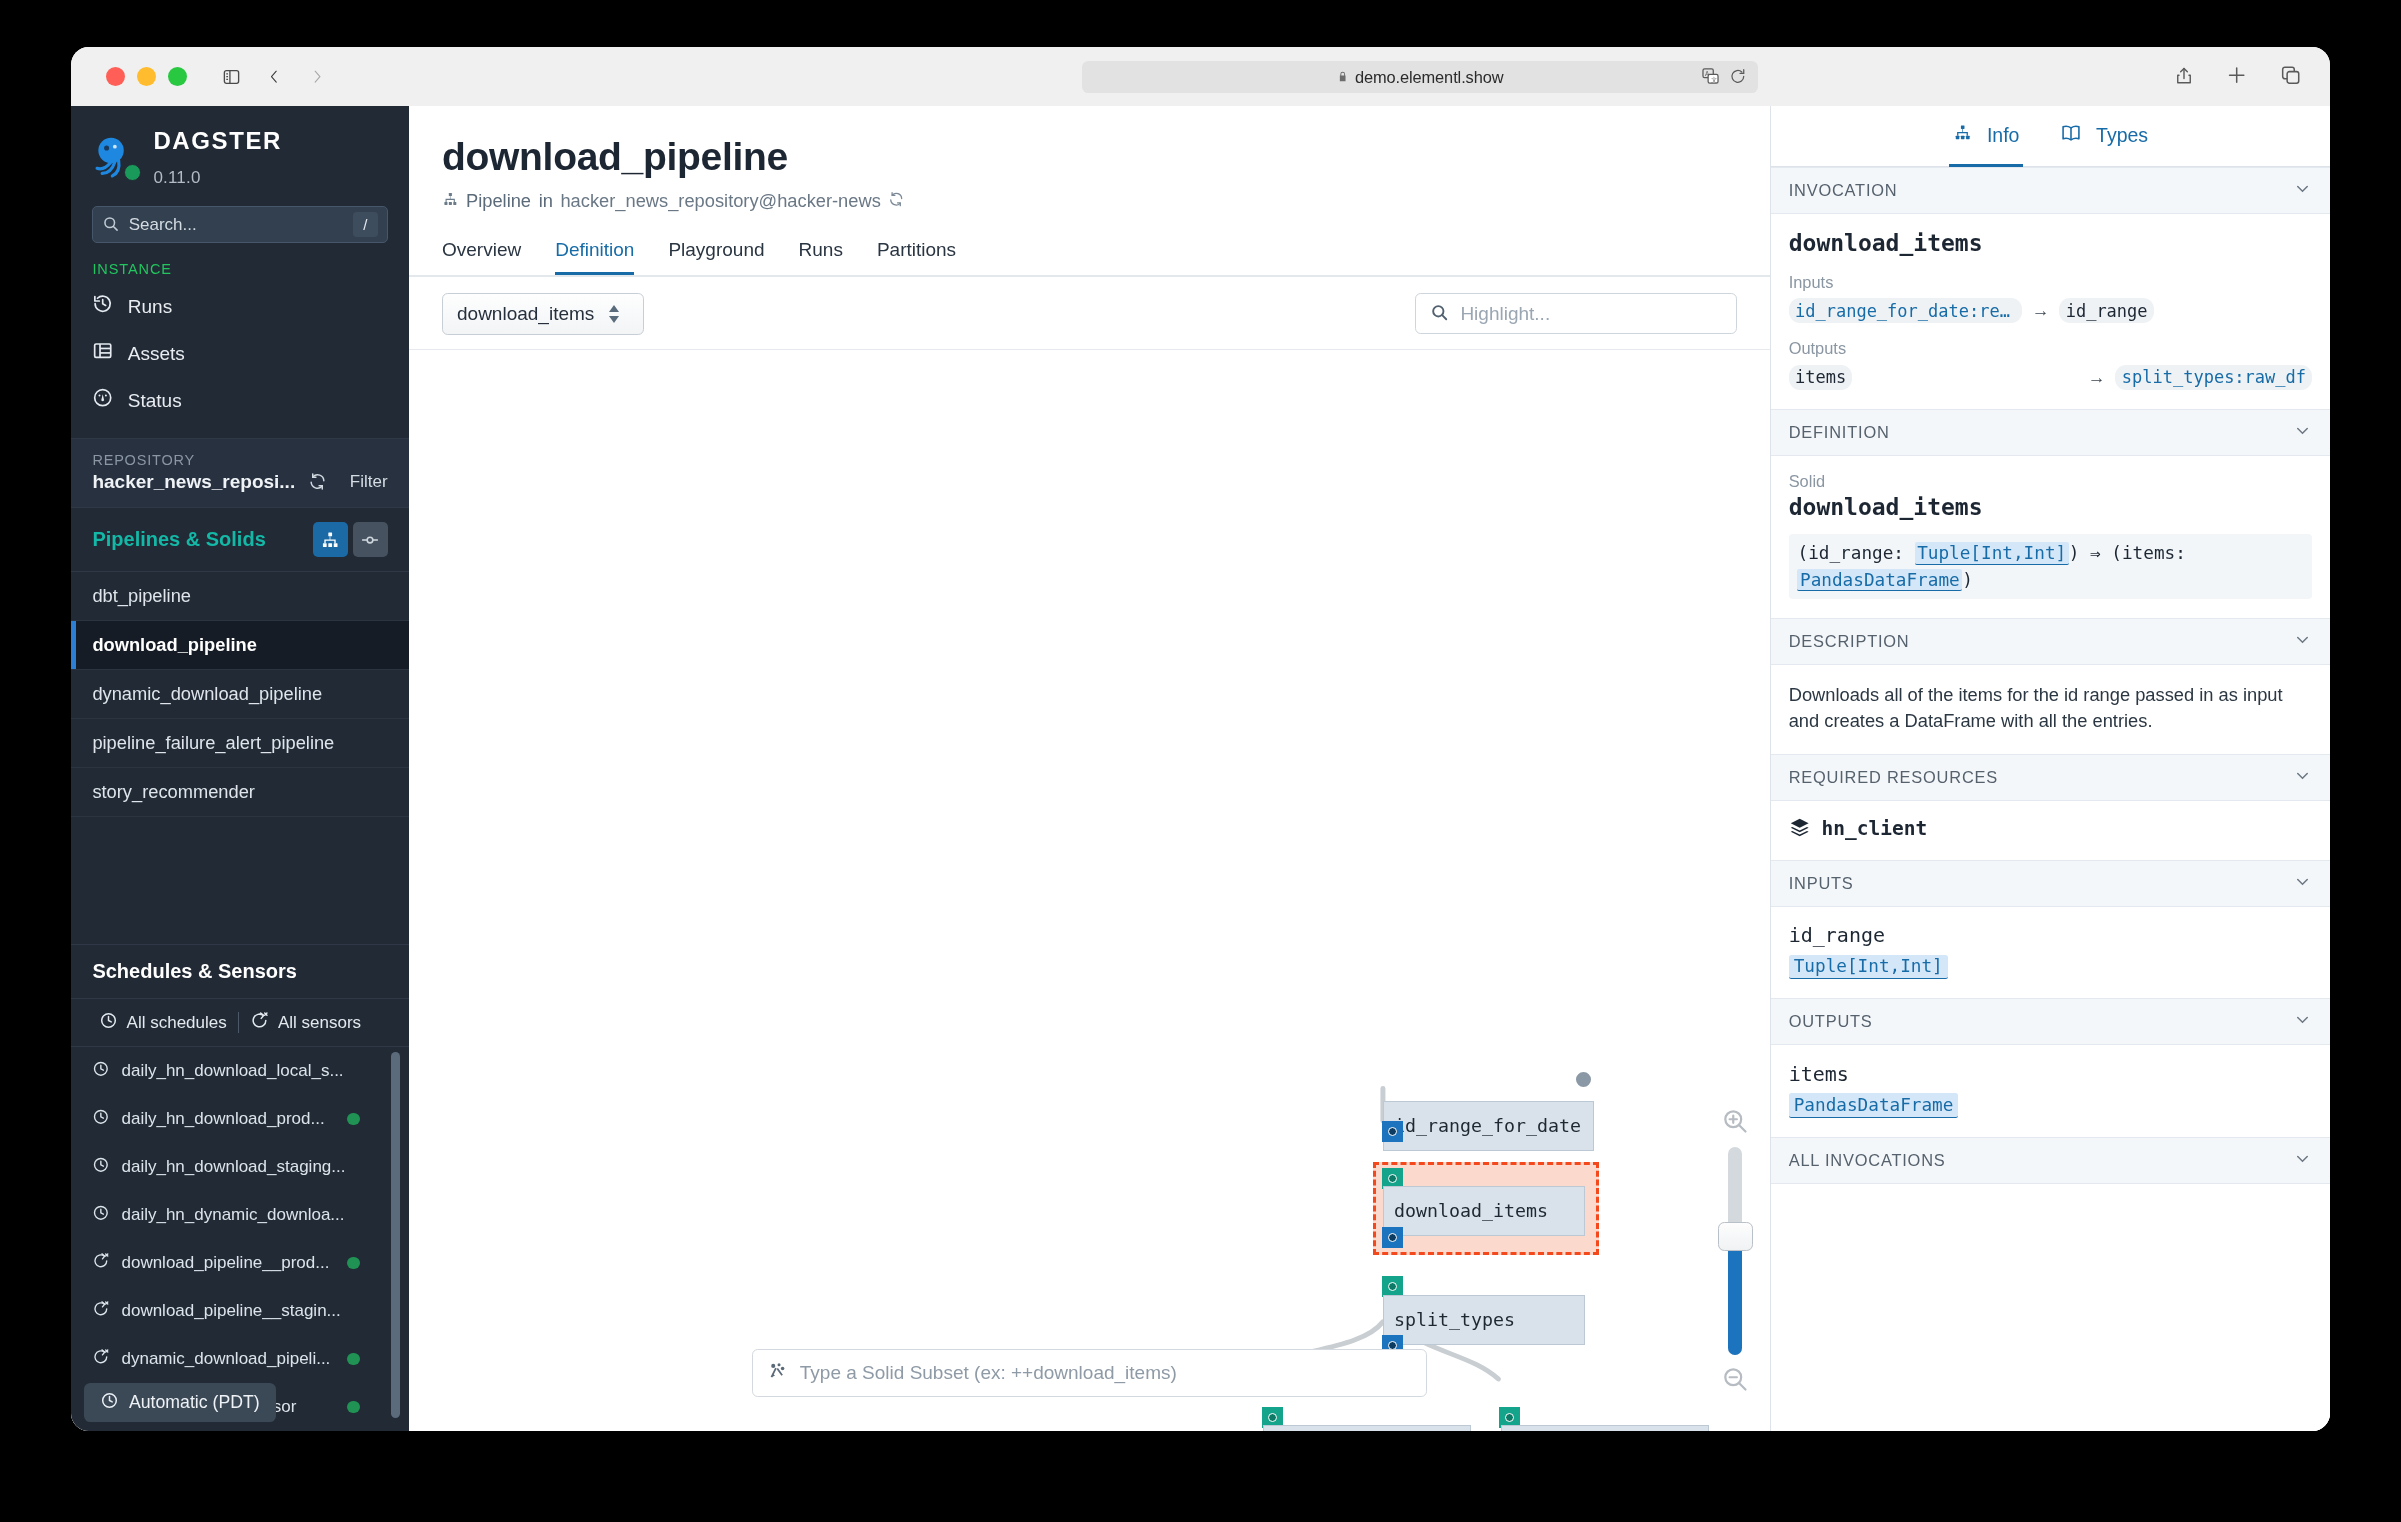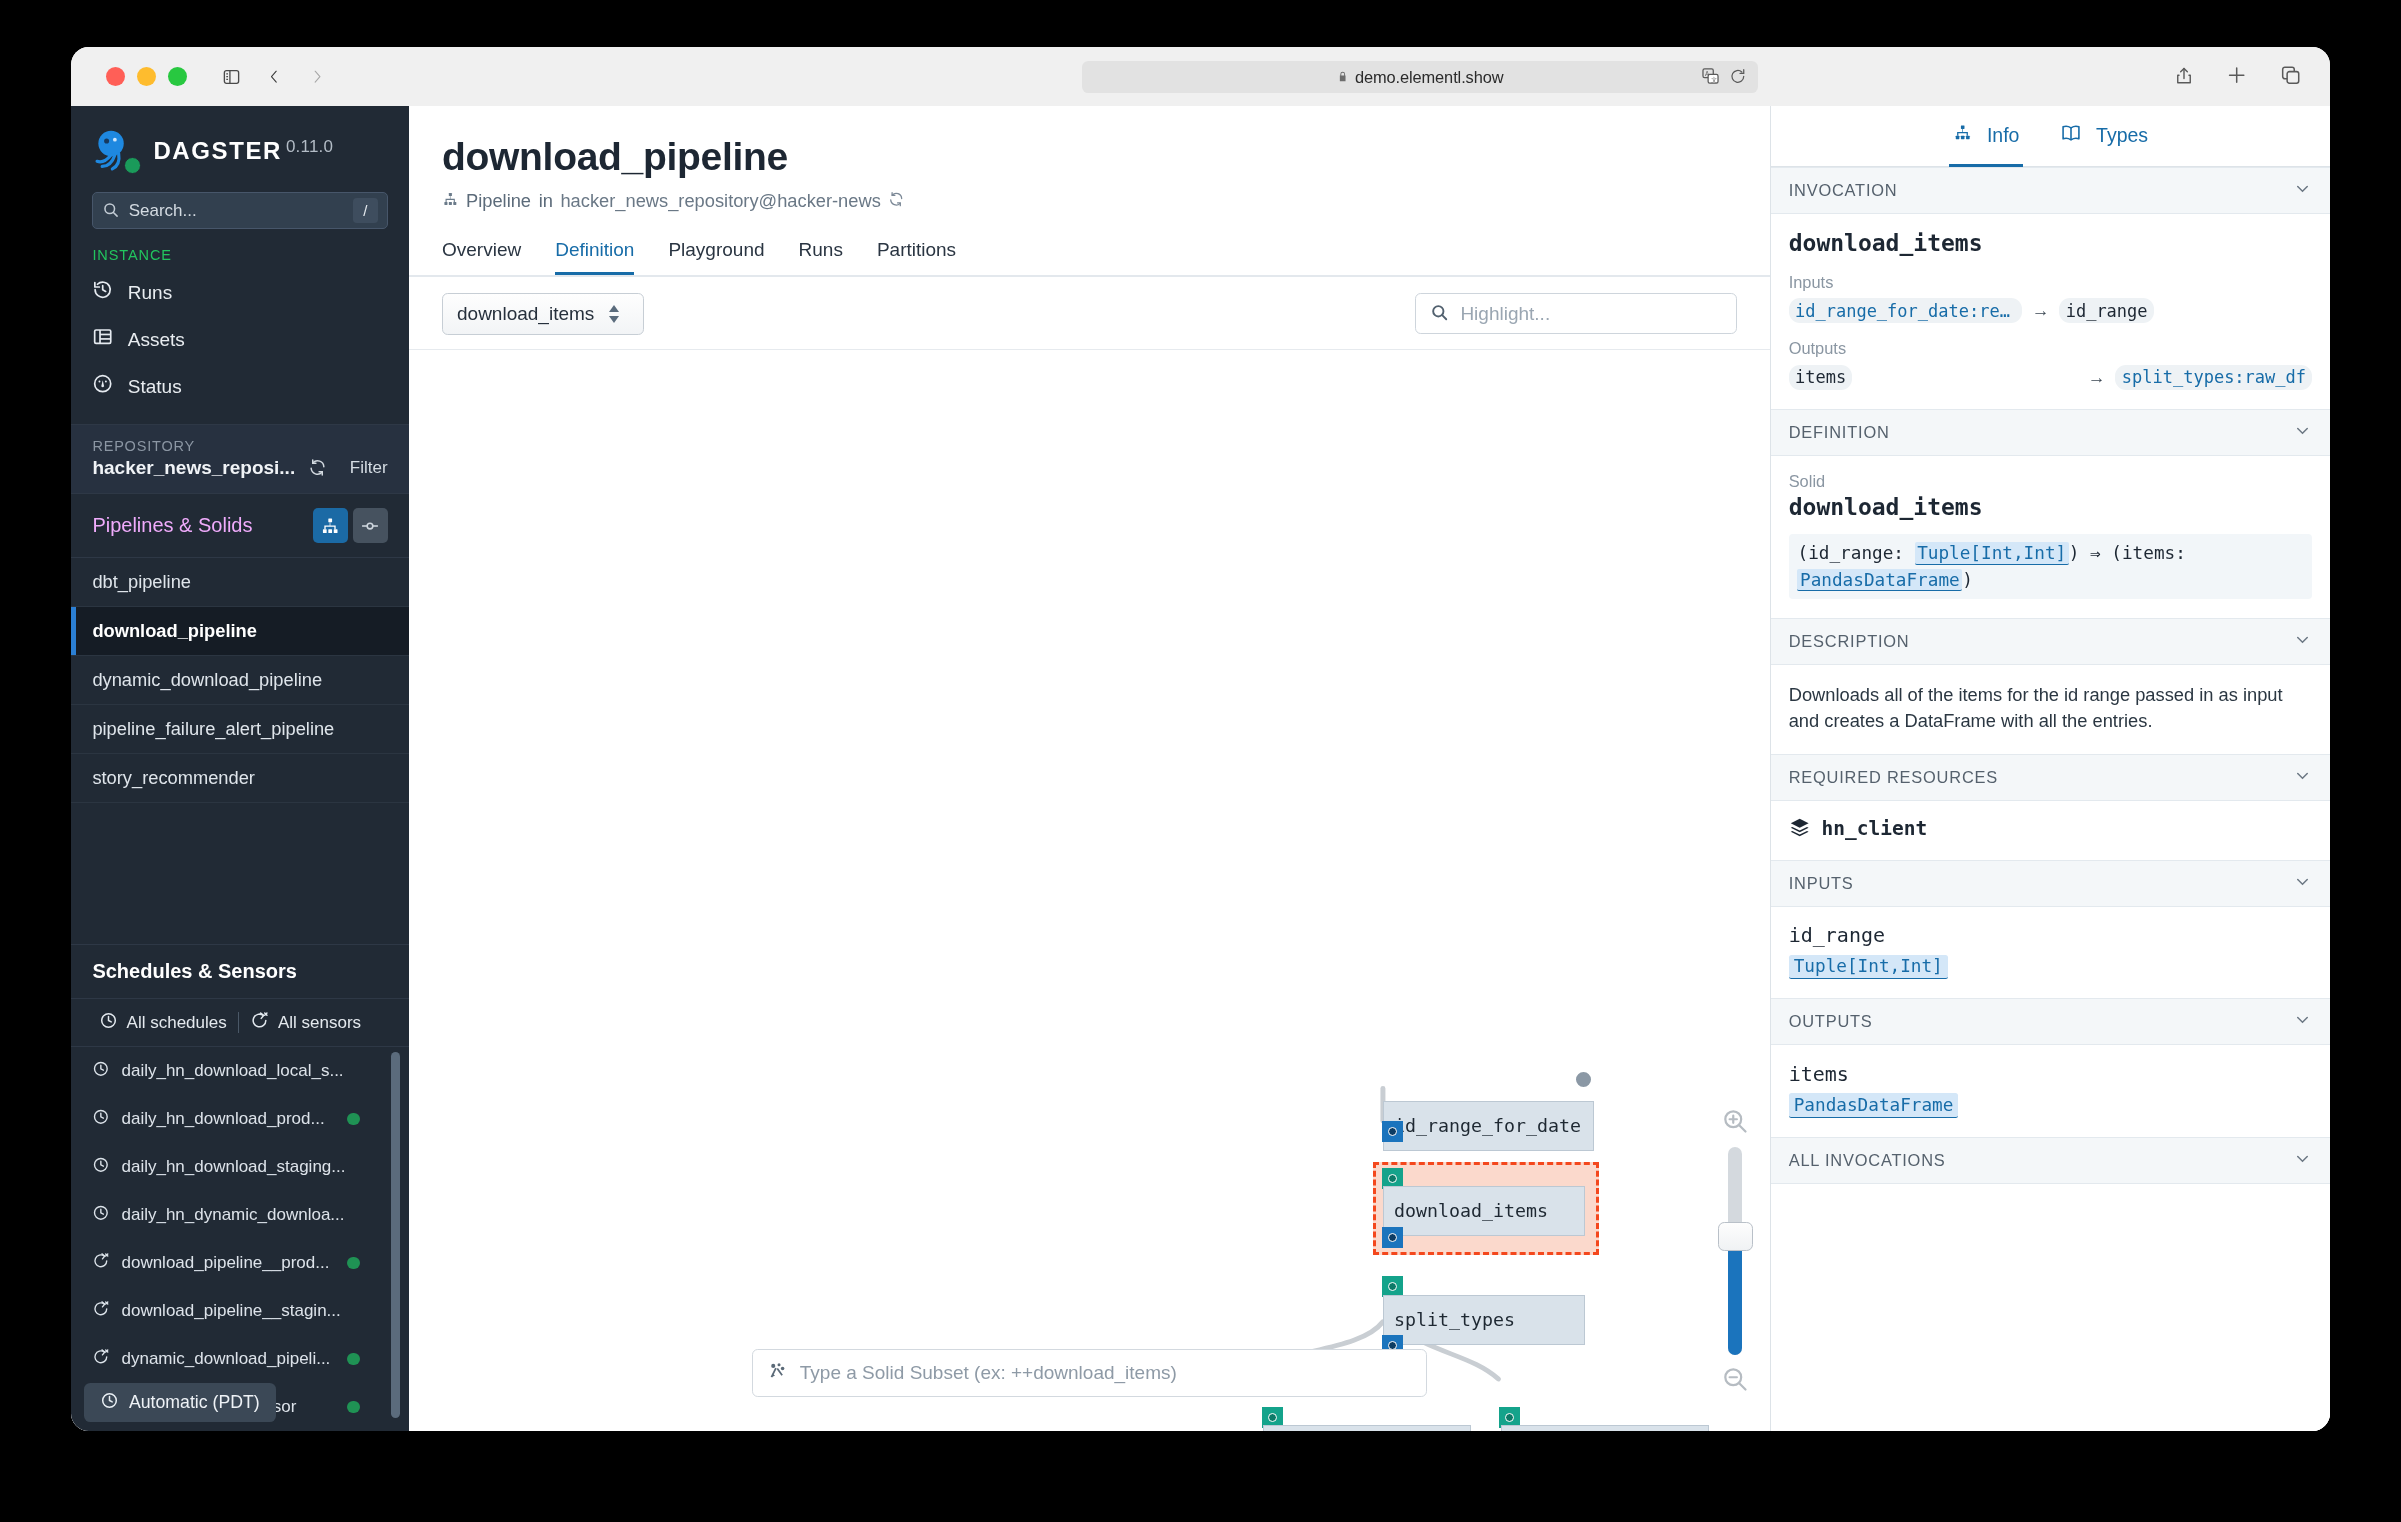--- a/index.html
+++ b/index.html
@@ -64,21 +64,21 @@
     color: #e7ebef;
     position: relative;
   }
   .brand { display: flex; align-items: center; gap: 14px; padding: 21.4px 19px 6.3px 21.4px; }
   .logo-wrap { position: relative; width: 47px; height: 47px; flex: none; }
   .logo-badge {
     position: absolute; right: -1.3px; bottom: 0px;
     width: 17px; height: 17px; border-radius: 50%;
     background: #1a9a5a; border: 1.9px solid #212a35;
   }
-  .brand-text { display: flex; flex-direction: row; gap: 4px; }
+  .brand-text { display: flex; flex-direction: column; gap: 13px; }
   .brand-name { font-size: 24px; font-weight: 700; letter-spacing: 1.6px; color: #ffffff; }
   .brand-ver { font-size: 17px; color: #b3bcc6; letter-spacing: 0.2px; }
 
   .searchbox {
     margin: 11.4px 21.4px 0 21.4px;
     height: 37px;
     background: #32404f;
     border: 0.6px solid #47566a;
     border-radius: 5px;
     display: flex; align-items: center;
@@ -115,21 +115,21 @@
   .repo-label { font-size: 14.5px; letter-spacing: 0.8px; color: #8b96a3; }
   .repo-row { display: flex; align-items: center; gap: 12.6px; margin-top: 3.8px; }
   .repo-name { font-size: 19px; font-weight: 700; color: #f0f3f6; }
   .repo-filter { margin-left: auto; font-size: 17px; color: #d5dce3; }
 
   .psolids {
     display: flex; align-items: center;
     padding: 14px 21.4px;
     border-bottom: 0.6px solid #2e3846;
   }
-  .psolids-title { font-size: 20px; font-weight: 400; color: #f0abfc; }
+  .psolids-title { font-size: 20px; font-weight: 700; color: #14b8a6; }
   .seg { margin-left: auto; display: flex; gap: 5px; }
   .seg-btn {
     width: 35px; height: 35px; border-radius: 5px;
     display: flex; align-items: center; justify-content: center;
   }
   .seg-btn.on { background: #1b6aa5; }
   .seg-btn.off { background: #46525f; }
 
   .pipe-list { display: flex; flex-direction: column; }
   .pipe-item {

